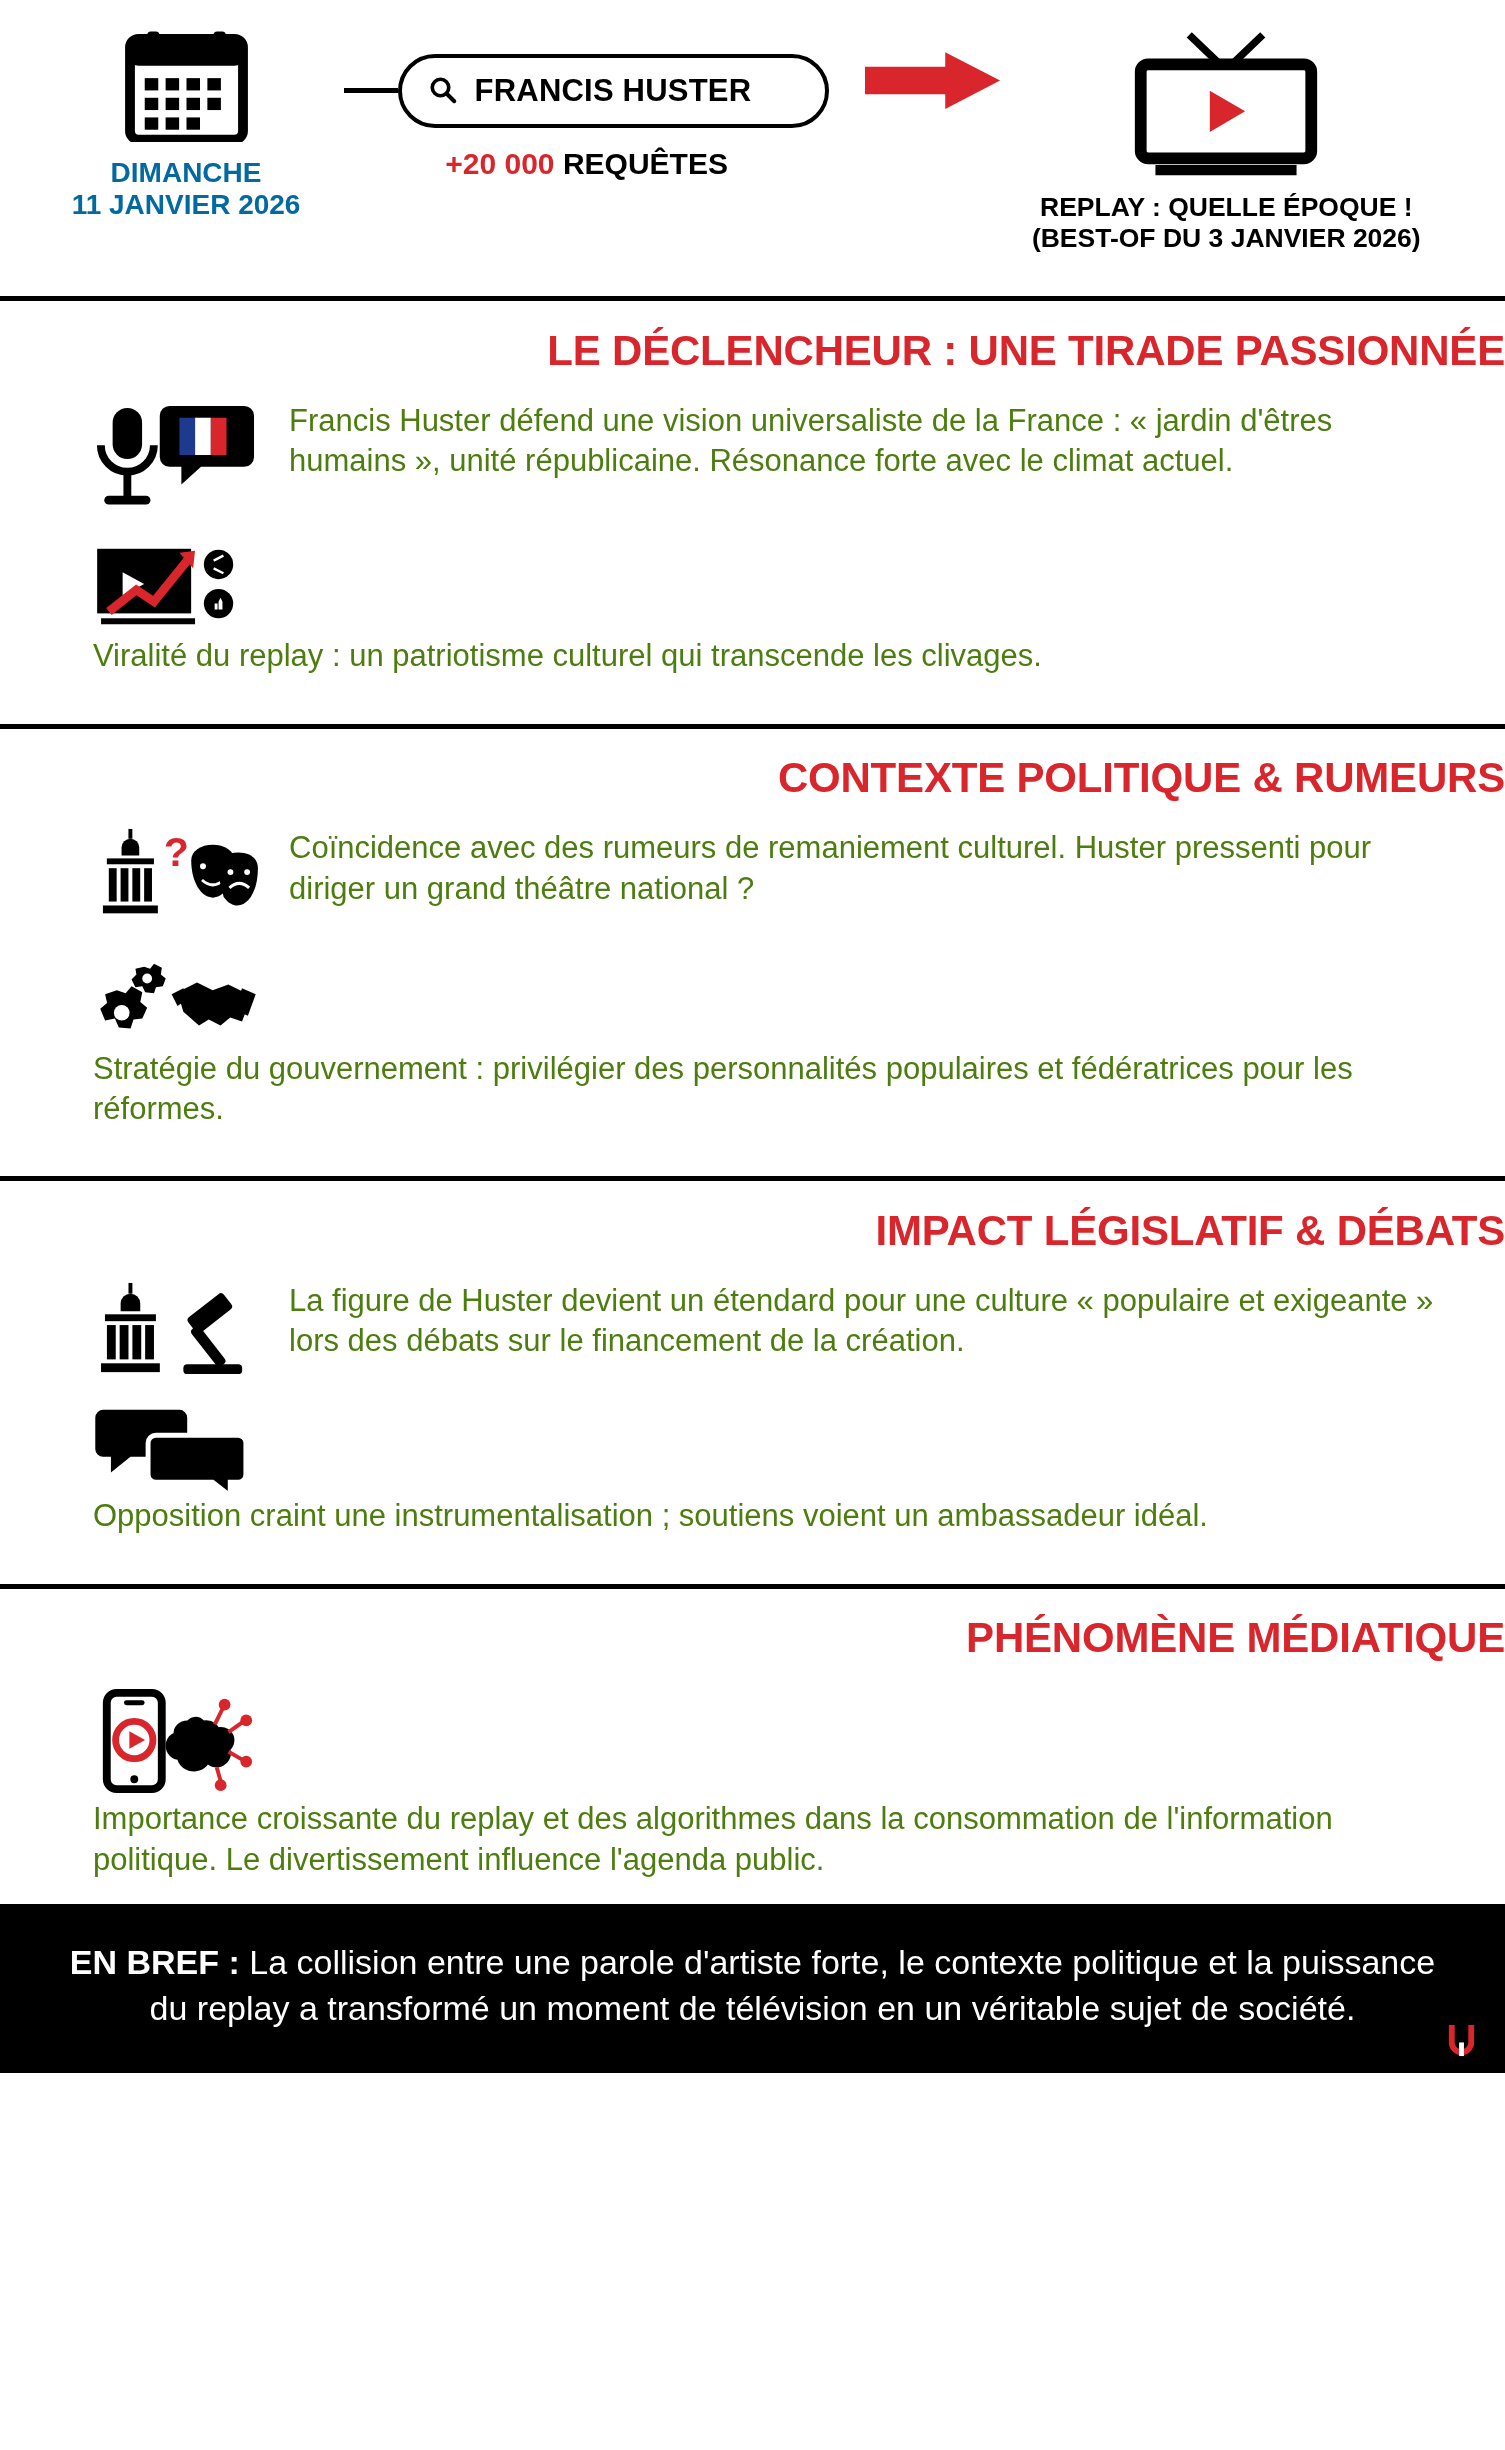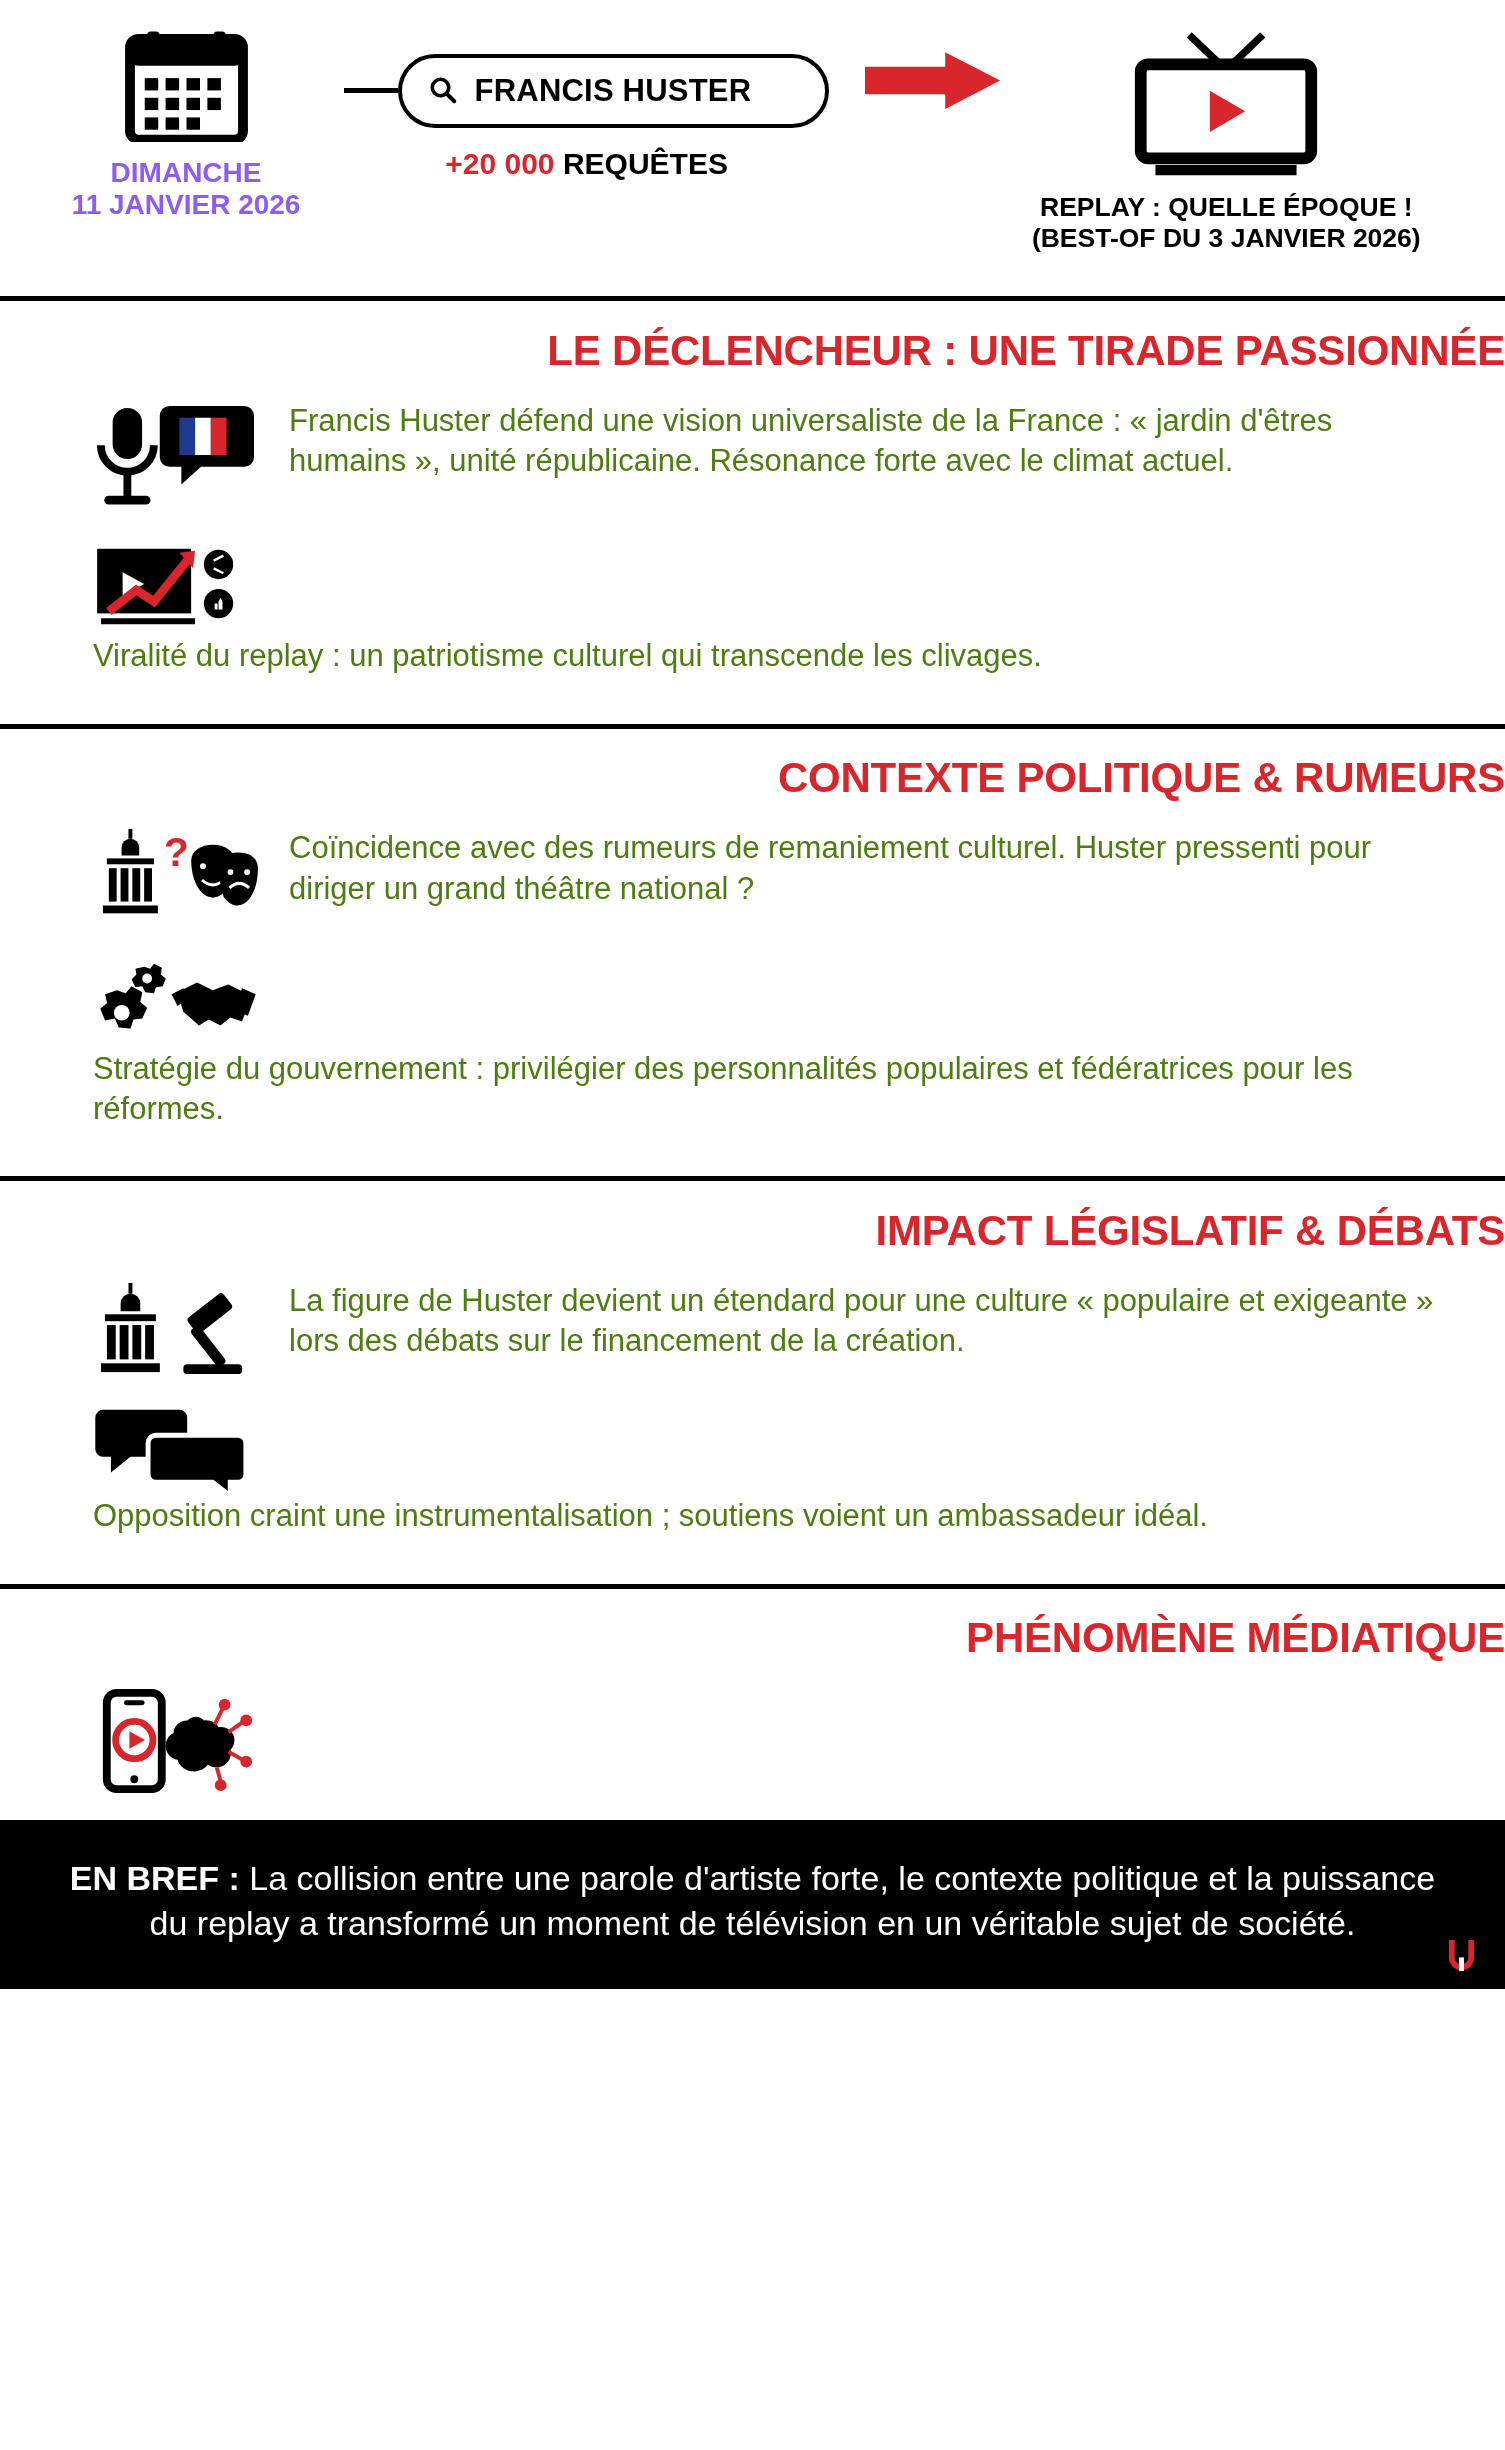--- a/index.html
+++ b/index.html
@@ -52,21 +52,21 @@
   .col-date { width: 255px; }
   .col-search { width: 549px; padding-top: 24.5px; }
   .col-tv { width: 441px; }
 
   .cal-icon { margin-bottom: 12.7px; }
   .date-text {
     font-weight: bold;
     font-size: 28px;
     line-height: 1.16;
     text-align: center;
-    color: #8b5cf6;
+    color: #0369a1;
     text-transform: uppercase;
   }
 
   .connector-wrap {
     display: flex;
     align-items: center;
     width: 100%;
     justify-content: center;
   }
   .hline {
@@ -429,20 +429,21 @@
             <line x1="130" y1="96" x2="126" y2="82"></line>
           </g>
           <g fill="#d8262c">
             <circle cx="134" cy="18" r="6"></circle>
             <circle cx="156" cy="34" r="6"></circle>
             <circle cx="156" cy="76" r="6"></circle>
             <circle cx="130" cy="100" r="6"></circle>
           </g>
         </svg>
       </div>
+      <div class="item-text">Importance croissante du replay et des algorithmes dans la consommation de l'information politique. Le divertissement influence l'agenda public.</div>
     </div>
   </div>
 
   <div class="footer">
     <div class="footer-text">
       <b>EN BREF :</b><span> La collision entre une parole d'artiste forte, le contexte politique et la puissance du replay a transformé un moment de télévision en un véritable sujet de société.</span>
     </div>
     <div class="logo-mark">
       <svg width="36" height="42" viewBox="0 0 37 43">
         <path d="M8 6 v18 a10 10 0 0 0 20 0 v-18" fill="none" stroke="#d8262c" stroke-width="6"></path>

